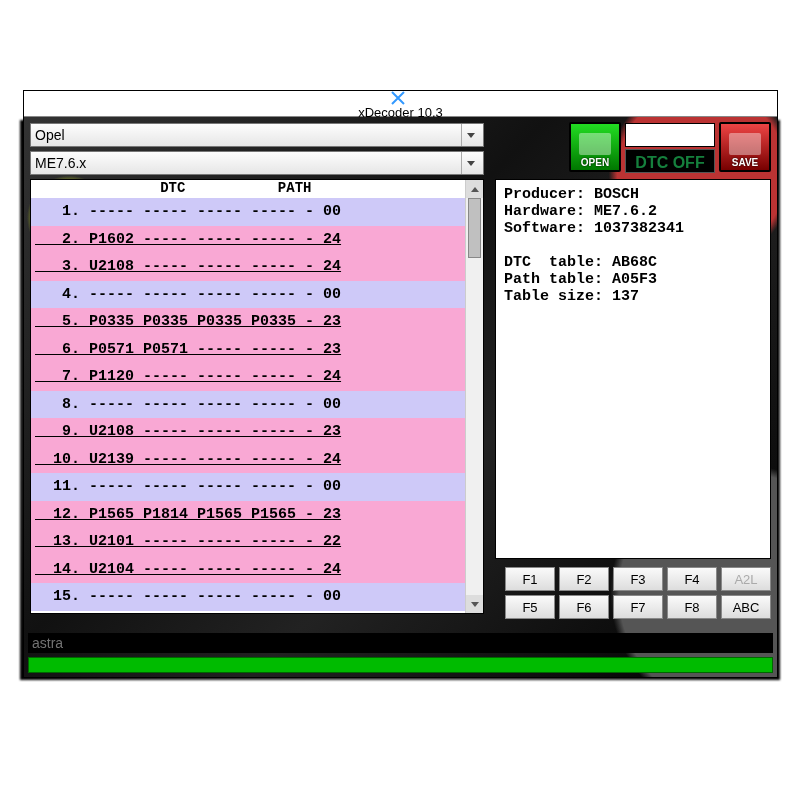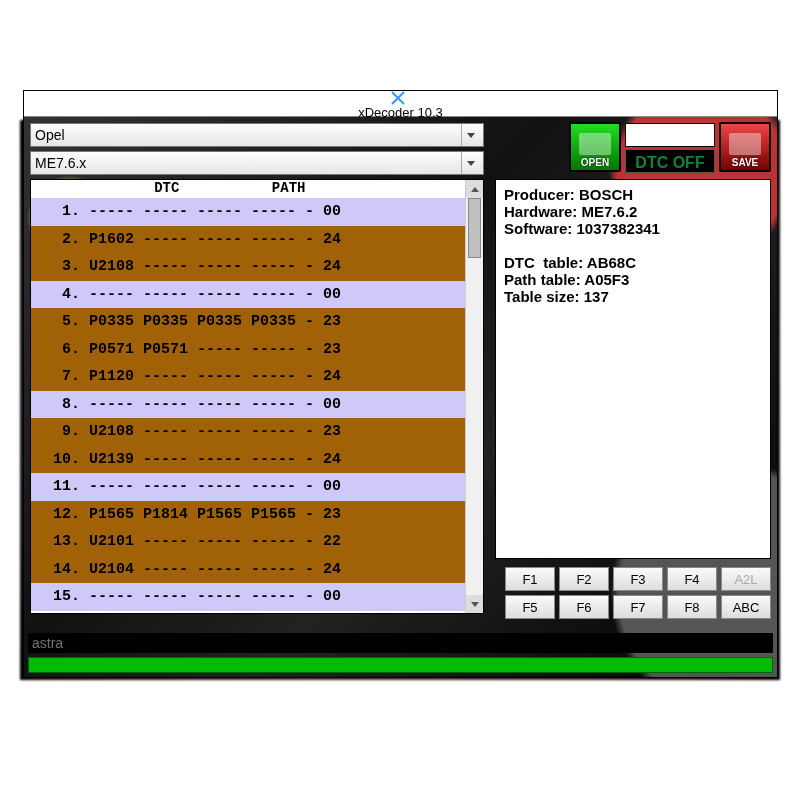--- a/index.html
+++ b/index.html
@@ -133,37 +133,37 @@
     background:#fff;
     border:1px solid #000;
     overflow:hidden;
   }
   .list-header {
     height:18px;
     font-family:"Courier New",monospace;
     font-size:14px; font-weight:bold;
     color:#000;
     white-space:pre;
-    padding-left:14px;
+    padding-left:20px;
   }
   .list-body {
     position:absolute;
     top:18px; left:0; right:18px; bottom:0;
     overflow:hidden;
   }
   .row {
     height:27.5px;
     font-family:"Courier New",monospace;
     font-size:15px; font-weight:bold;
     color:#000;
     white-space:pre;
     padding-left:4px;
     display:flex;align-items:center;
   }
-  .row.green { background:#a16207; }
+  .row.green { background:#f9a8d4;text-decoration:underline; }
   .row.violet { background:#cec9f8; }
   .vscroll {
     position:absolute; top:0; right:0; bottom:0; width:18px;
     background:#f0f0f0; border-left:1px solid #ccc;
   }
   .vscroll .arrow {
     width:100%;height:18px;background:#ddd;
     display:flex;align-items:center;justify-content:center;
   }
   .vscroll .arrow::after{content:"";width:0;height:0;
@@ -172,21 +172,21 @@
   .vscroll .arrow.down{position:absolute;bottom:0;}
   .vscroll .arrow.down::after{border-top:5px solid #555;}
   .vscroll .thumb{position:absolute;top:18px;left:2px;right:2px;height:60px;background:#c0c0c0;border:1px solid #888;}
 
   
   .info-panel {
     position:absolute;
     right:6px; top:62px;
     width:276px; height:380px;
     background:#fff; border:1px solid #000;
-    font-family:Liberation Sans, sans-serif;
+    font-family:Liberation Mono, monospace;
     font-size:15px; font-weight:bold;
     color:#000;
     padding:6px 8px;
     white-space:pre;
   }
 
   
   .fpad {
     position:absolute;
     right:6px; top:450px;

